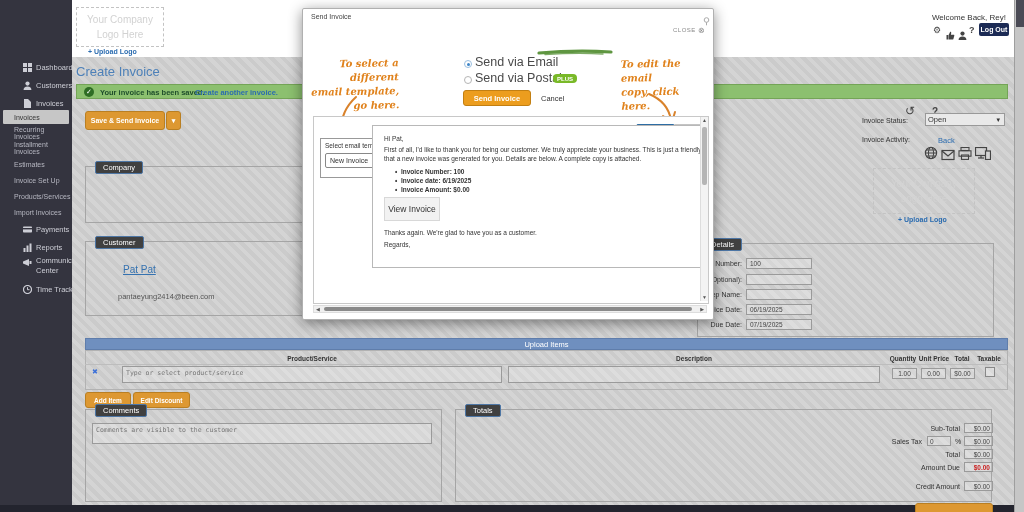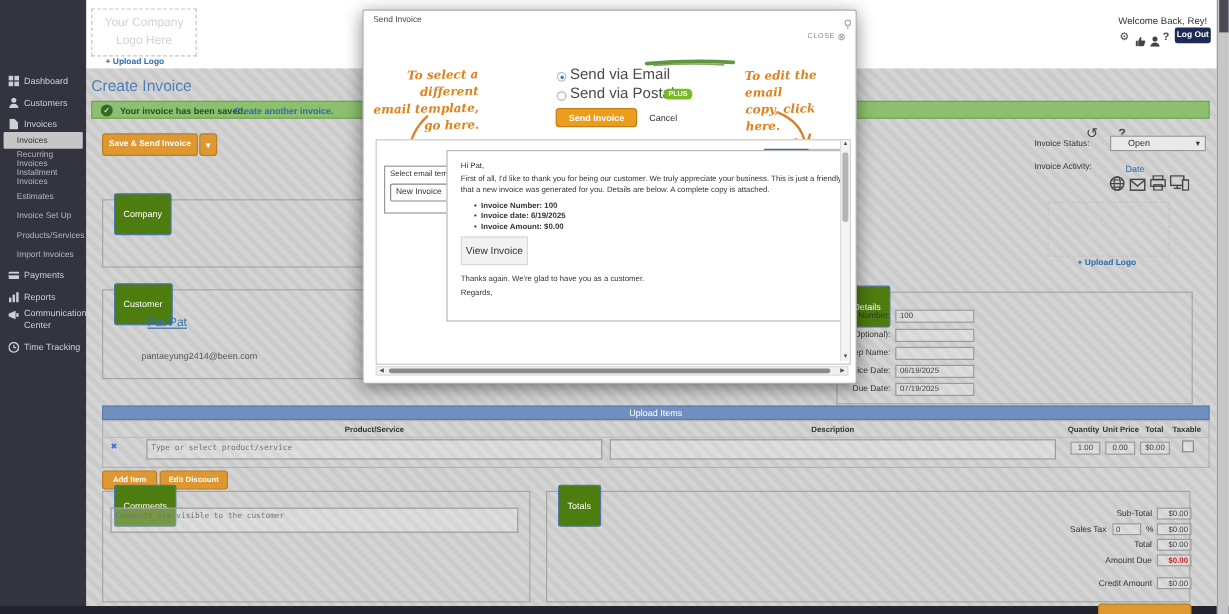--- a/index.html
+++ b/index.html
@@ -1,31 +1,31 @@
 <!DOCTYPE html>
 <html><head>
 <meta charset="utf-8">
 <style>
   html,body{margin:0;padding:0;background:#888;}
   .stage{position:relative;width:1024px;height:512px;overflow:hidden;background:#fff;
          font-family:"Liberation Sans",sans-serif;-webkit-font-smoothing:antialiased;}
   .abs{position:absolute;}
   
   .sidebar{left:0;top:0;width:72px;height:512px;background:#34343f;}
-  .side-item{left:0;width:88px;height:15px;display:flex;align-items:center;gap:4px;padding-left:7px;box-sizing:border-box;color:#cdced6;font-size:7.5px;cursor:pointer;}
+  .side-item{left:16px;width:88px;height:15px;display:flex;align-items:center;gap:4px;padding-left:7px;box-sizing:border-box;color:#cdced6;font-size:7.5px;cursor:pointer;}
   .side-item .chev{position:absolute;right:6px;font-size:7px;color:#9fa0ab;}
   .sicon{width:9px;height:9px;display:inline-flex;flex:0 0 9px;}
   .sub-item{left:3px;width:66px;height:14px;display:flex;align-items:center;padding-left:11px;box-sizing:border-box;color:#b6b7c1;font-size:7px;cursor:pointer;}
   .sub-item.active{background:#c6c6c6;color:#333;border-radius:1px;}
   
   .stripes{background:repeating-linear-gradient(45deg,#cbcbcb 0 4px,#d4d4d4 4px 8px);}
   .topbar{left:72px;top:0;width:942px;height:57px;background:#fff;}
   .logo-box{border:1px dashed #c3c3c3;color:#d2d2d2;text-align:center;font-size:10px;line-height:1.5;display:flex;flex-direction:column;justify-content:center;}
   .bluelink{color:#2b6cb0;text-decoration:none;}
-  .tag{background:#4d7c0f;border:1px solid #4d76a5;color:#fff;font-size:7.5px;padding:12px 7px;border-radius:2px;white-space:nowrap;}
+  .tag{background:#404040;border:1px solid #4d76a5;color:#fff;font-size:7.5px;padding:1px 7px;border-radius:2px;white-space:nowrap;}
   .panel{border:1px solid #a5a5a5;background:transparent;}
   .obtn{background:#dd9832;border:1px solid #b97f23;border-radius:3px;color:#fff;font-weight:bold;display:flex;align-items:center;justify-content:center;cursor:pointer;}
   .ginput{border:1px solid #9a9a9a;background:rgba(255,255,255,0.22);font-size:6.5px;color:#444;box-sizing:border-box;}
   .lbl{font-size:7px;color:#333;white-space:nowrap;}
   
   .modal{left:302px;top:8px;width:410px;height:310px;background:#fff;border:1px solid #b0b0b0;border-radius:2px;box-shadow:0 3px 14px rgba(0,0,0,.45);}
   .hand{font-family:"DejaVu Serif",serif;font-style:italic;font-weight:bold;color:#e0821c;font-size:10px;transform:rotate(-1deg);}
   .radio{width:8px;height:8px;border-radius:50%;box-sizing:border-box;cursor:pointer;}
   .scroll-arrow{font-size:5px;color:#555;line-height:1;}
   .cell-h{font-size:6.5px;font-weight:bold;color:#333;text-align:center;}
@@ -165,26 +165,26 @@
 
   <div class="abs panel" style="left:85px;top:241px;width:575px;height:73px"></div>
   <div class="abs tag" style="left:95px;top:236px">Customer</div>
   <a class="abs" style="left:123px;top:264px;font-size:10px;color:#3572b0;text-decoration:underline" href="#">Pat Pat</a>
   <div class="abs" style="left:118px;top:292px;font-size:7.5px;color:#555">pantaeyung2414@been.com</div>
 
   <div class="abs" style="left:905px;top:104px;font-size:12px;color:#444;cursor:pointer">↺</div>
   <div class="abs" style="left:932px;top:106px;font-size:10px;font-weight:bold;color:#444;cursor:pointer">?</div>
 
   <div class="abs lbl" style="left:862px;top:117px">Invoice Status:</div>
-  <div class="abs" style="left:925px;top:113px;width:80px;height:13px;background:#e9e9e9;border:1px solid #999;box-sizing:border-box;font-size:7.5px;color:#333;display:flex;align-items:center;padding-left:14px;cursor:pointer">
+  <div class="abs" style="left:925px;top:113px;width:80px;height:13px;background:#e9e9e9;border:1px solid #999;box-sizing:border-box;font-size:7.5px;color:#333;display:flex;align-items:center;padding-left:2px;cursor:pointer">
     <span>Open</span>
     <span style="position:absolute;right:4px;font-size:7px">▾</span>
   </div>
   <div class="abs lbl" style="left:862px;top:136px">Invoice Activity:</div>
-  <a class="abs bluelink" style="left:938px;top:136px;font-size:7.5px" href="#">Date</a>
+  <a class="abs bluelink" style="left:938px;top:136px;font-size:7.5px" href="#">Back</a>
 
   <div class="abs" style="left:924px;top:146px;cursor:pointer"><svg width="14" height="14" viewBox="0 0 14 14">
         <circle cx="7" cy="7" r="5.6" fill="none" stroke="#444" stroke-width="1.2"></circle>
         <ellipse cx="7" cy="7" rx="2.6" ry="5.6" fill="none" stroke="#444" stroke-width="1"></ellipse>
         <path d="M1.6,7 h10.8 M2.4,4 h9.2 M2.4,10 h9.2" stroke="#444" stroke-width="1" fill="none"></path>
       </svg></div>
   <div class="abs" style="left:941px;top:147px;cursor:pointer"><svg width="14" height="12" viewBox="0 0 14 12">
         <rect x="1" y="1.5" width="12" height="9" fill="none" stroke="#444" stroke-width="1.2"></rect>
         <path d="M1,2 L7,7 L13,2" fill="none" stroke="#444" stroke-width="1.2"></path>
       </svg></div>

